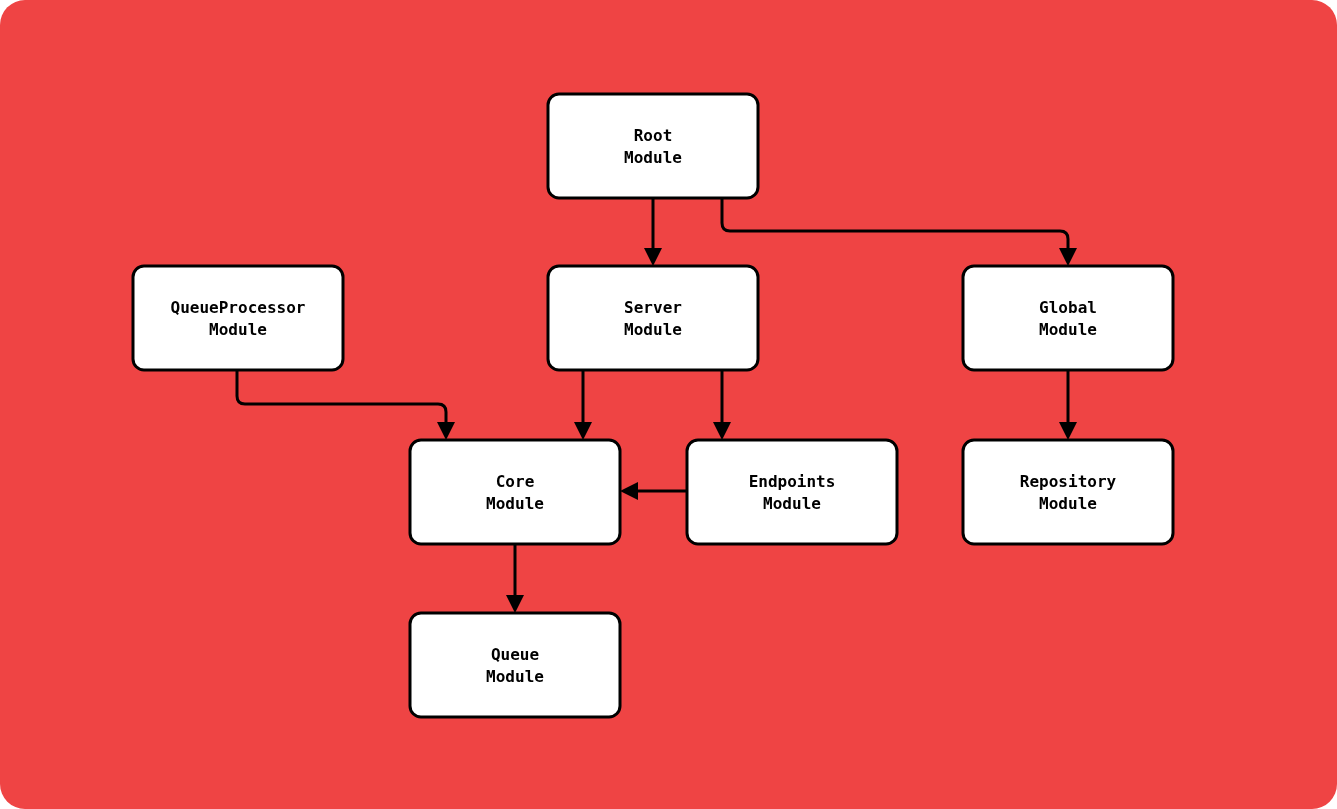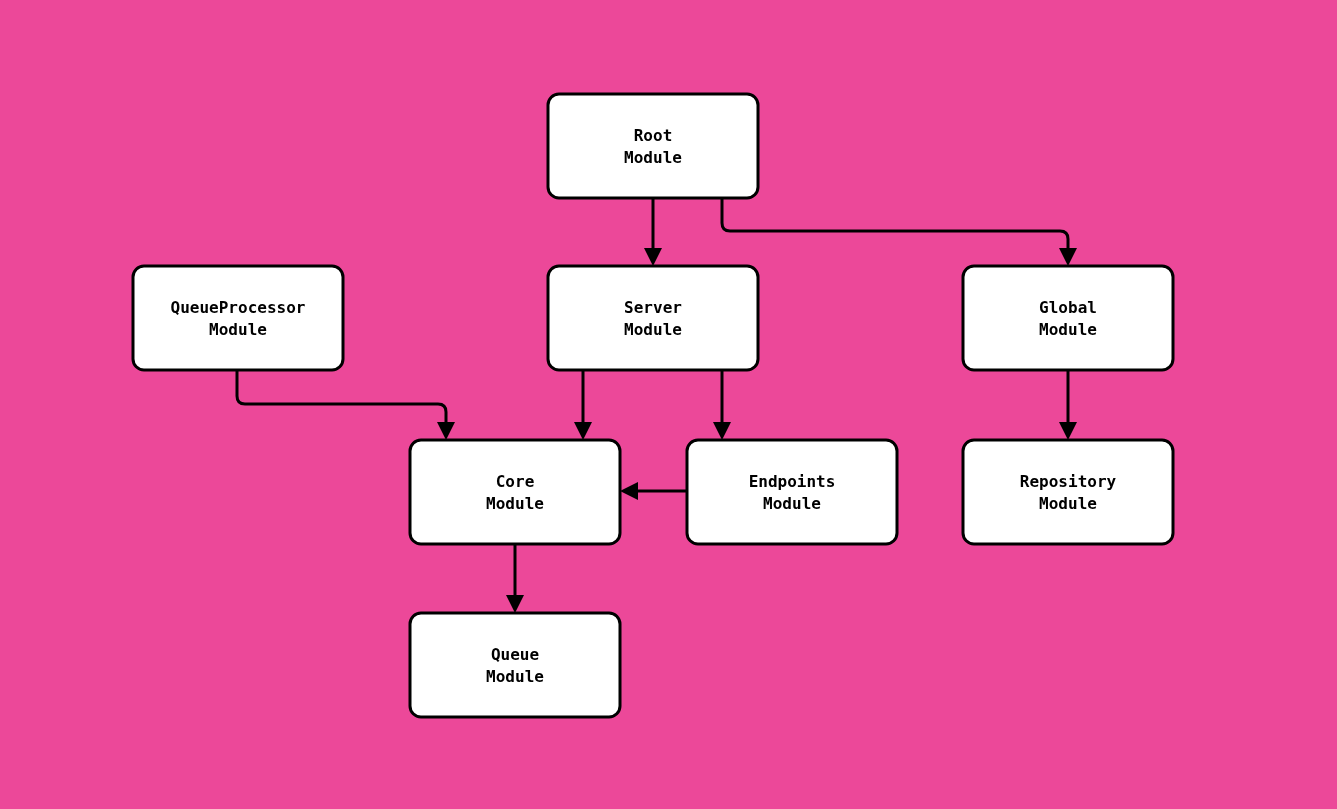--- a/index.html
+++ b/index.html
@@ -11,21 +11,22 @@
   body {
     width: 1337px;
     height: 809px;
     overflow: hidden;
     font-family: "DejaVu Sans Mono", "Liberation Mono", monospace;
   }
   #diagram-canvas {
     position: relative;
     width: 1337px;
     height: 809px;
-    background: #ec4899;
+    background: #ef4444;
+    border-radius: 25px;
   }
   svg#diagram-svg {
     position: absolute;
     top: 0;
     left: 0;
     width: 1337px;
     height: 809px;
     display: block;
   }
   .node-rect {

